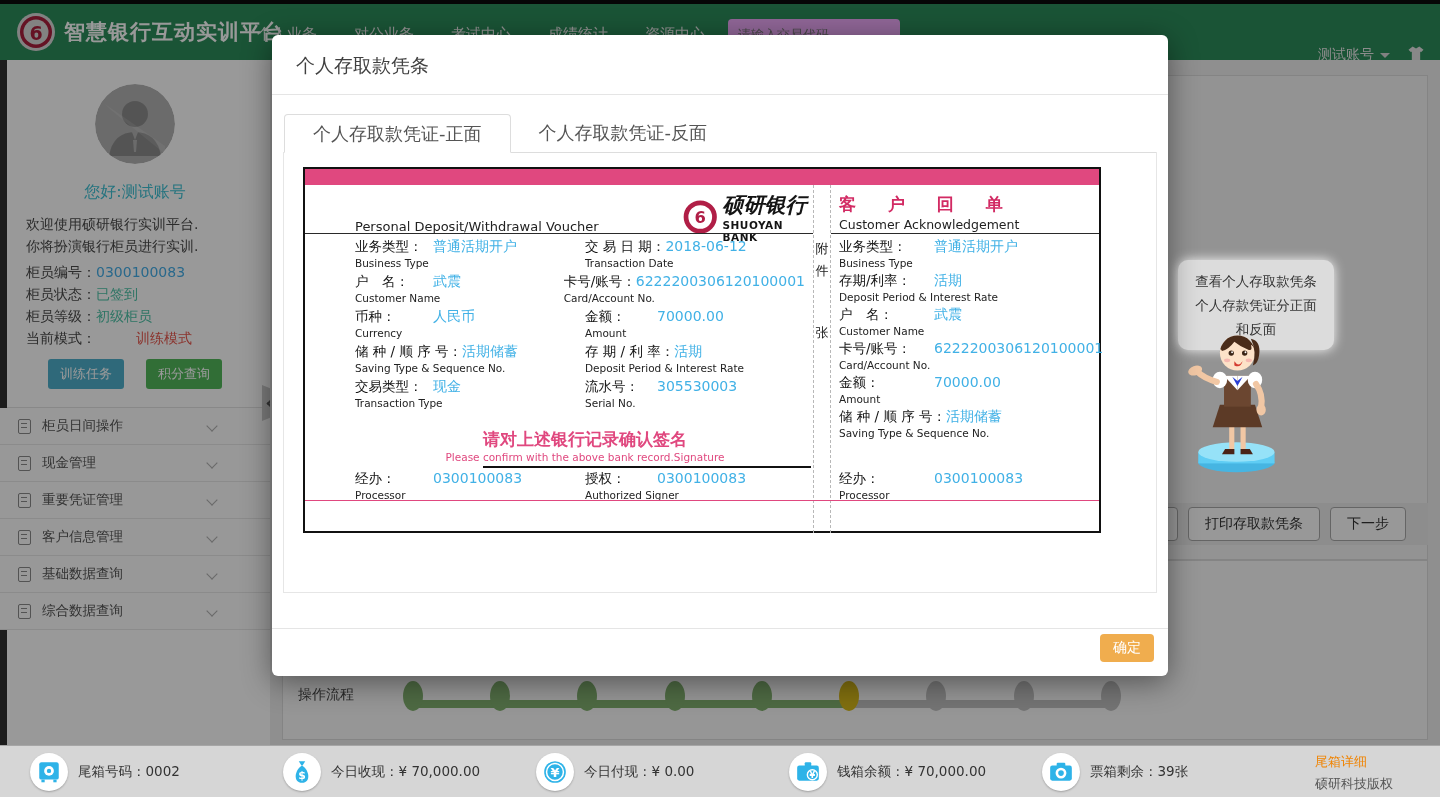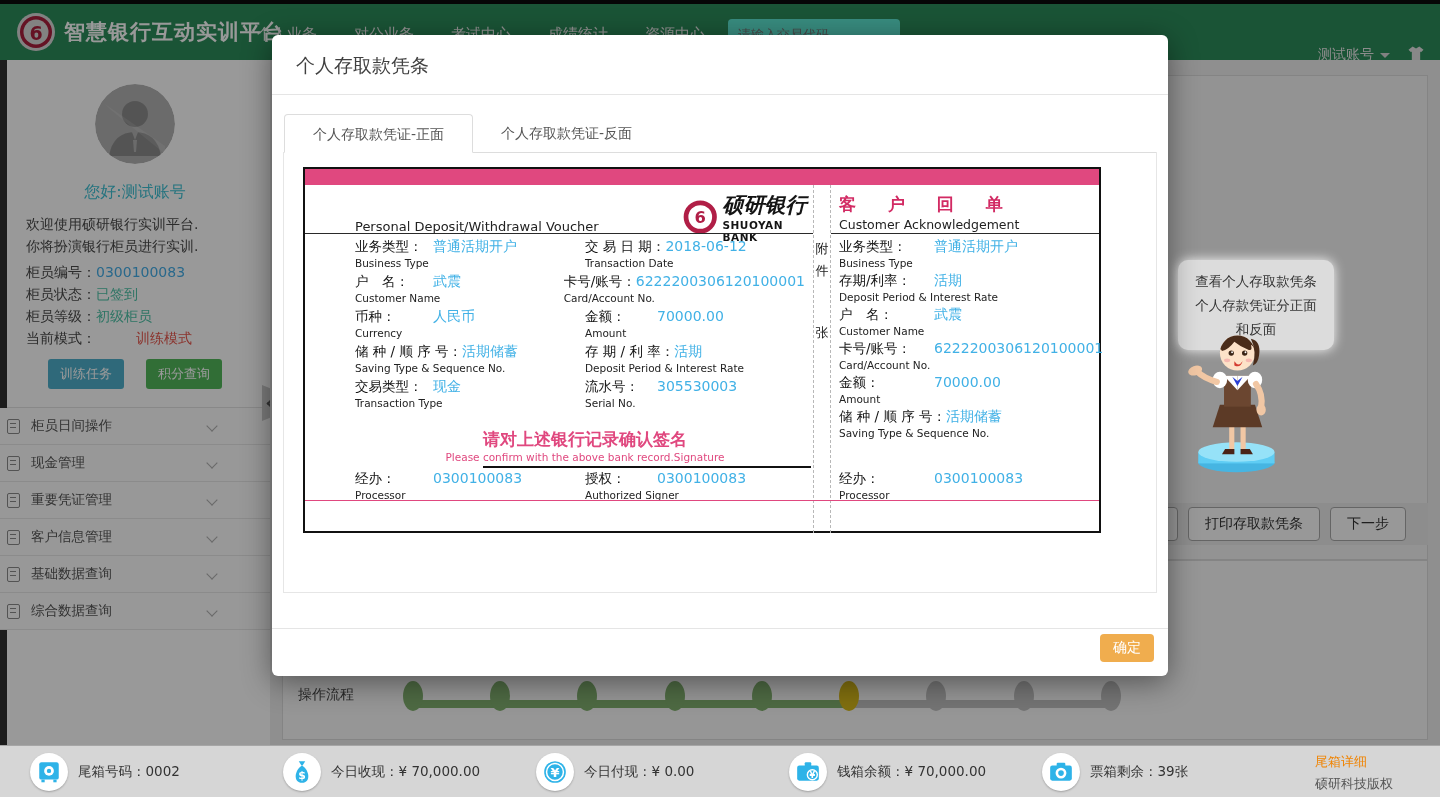--- a/index.html
+++ b/index.html
@@ -10,42 +10,42 @@
   
   .navbar { position:absolute; left:0; top:0; width:1440px; height:60px;
             background:var(--navbar-green,#2c8c5a); border-top:4px solid #0b0b0b;
             display:flex; align-items:center; z-index:1; }
   .brand { display:flex; align-items:center; gap:8px; padding-left:16px; }
   .brand-logo { width:40px; height:40px; }
   .brand-name { color:#fff; font-size:21px; font-weight:bold; letter-spacing:1px; }
   .nav-menu { position:absolute; left:257px; top:0; height:60px; display:flex; align-items:center; gap:37px; }
   .nav-item { color:#f2f2f2; font-size:15px; cursor:pointer; white-space:nowrap; }
   .nav-search { position:absolute; left:728px; top:15px; width:172px; height:30px;
-                border:none; border-radius:4px; background:#5eead4; padding:0 10px;
+                border:none; border-radius:4px; background:#f0abfc; padding:0 10px;
                 font-size:13px; color:#555; }
   .nav-search::placeholder { color:#777; }
   .nav-right { position:absolute; right:14px; top:0; height:60px; display:flex; align-items:flex-end; gap:16px; }
   .nav-account { color:#e9e9e9; font-size:14px; display:flex; align-items:center; gap:6px; cursor:pointer; }
   .caret-down { width:0; height:0; border-left:5px solid transparent; border-right:5px solid transparent;
                 border-top:5px solid #d8d8d8; }
   .nav-bag { width:20px; height:20px; }
 
   
   .sidebar { position:absolute; left:0; top:60px; width:270px; height:685px; background:#fff; z-index:1; }
   .sidebar-edge { position:absolute; left:0; top:0; width:7px; height:685px; background:#2f2f2f; }
   .user-card { padding-top:24px; text-align:center; border-bottom:1px solid #e3e3e3; padding-bottom:18px; }
   .avatar { width:80px; height:80px; margin:0 auto; border-radius:50%; overflow:hidden; }
   .greeting { margin-top:18px; font-size:16px; color:var(--teal,#3fc1d4); }
   .welcome { margin-top:10px; text-align:left; padding-left:26px; font-size:14px; color:#4a4a4a; line-height:22px; }
   .info-rows { text-align:left; padding-left:26px; margin-top:4px; }
   .info-row { font-size:14px; line-height:22px; color:#4a4a4a; }
   .user-btns { margin-top:10px; display:flex; justify-content:center; gap:22px; }
   .user-btn { border:none; border-radius:3px; color:#fff; font-size:13px; padding:6px 12px; cursor:pointer; }
   .side-menu .menu-item { height:37px; display:flex; align-items:center; border-bottom:1px solid #e8e8e8;
-                          padding-left:7px; cursor:pointer; position:relative; background:#fdfdfd; }
+                          padding-left:18px; cursor:pointer; position:relative; background:#fdfdfd; }
   .mi-icon { width:13px; height:15px; border:1.4px solid #8a8a8a; border-radius:2px; position:relative; margin-right:11px; }
   .mi-icon:before { content:""; position:absolute; left:2px; top:3px; width:6px; height:1.4px; background:#8a8a8a;
                     box-shadow:0 4px 0 #8a8a8a; }
   .mi-label { font-size:13.5px; color:#555; }
   .mi-chevron { position:absolute; left:208px; top:14px; width:8px; height:8px;
                 border-right:1.6px solid #b0b0b0; border-bottom:1.6px solid #b0b0b0; transform:rotate(45deg); }
   .collapse-handle { position:absolute; left:262px; top:325px; width:16px; height:36px; background:#cdcdcd;
                      clip-path:polygon(0 0,100% 18%,100% 82%,0 100%); display:flex; align-items:center; justify-content:center; }
   .collapse-arrow { width:7px; height:7px; border-left:2px solid #555; border-bottom:2px solid #555; transform:rotate(45deg); margin-left:3px; }
 
@@ -88,21 +88,21 @@
   .sb-right { position:absolute; left:1315px; top:5px; font-size:13px; line-height:22px; }
   .sb-link { color:var(--link-orange,#f08300); cursor:pointer; }
   .sb-copy { color:#555; }
 
   
   .modal { position:absolute; left:272px; top:35px; width:896px; height:641px; background:#fff;
            border-radius:6px; box-shadow:0 6px 30px rgba(0,0,0,0.45); z-index:30; }
   .modal-title { position:absolute; left:24px; top:18px; font-size:19px; color:#404040; }
   .modal-hr1 { position:absolute; left:0; top:59px; width:100%; border-top:1px solid #e5e5e5; }
   .tabs { position:absolute; left:12px; top:79px; width:872px; height:39px; border-bottom:1px solid #ddd; display:flex; }
-  .tab { height:39px; line-height:38px; padding:0 28px; font-size:14px; color:#555; cursor:pointer; }
+  .tab { height:39px; line-height:38px; padding:0 28px; font-size:18px; color:#555; cursor:pointer; }
   .tab.active { border:1px solid #ddd; border-bottom:1px solid #fff; border-radius:4px 4px 0 0; margin-bottom:-1px; background:#fff; }
   .tab-pane { position:absolute; left:11px; top:117px; width:874px; height:441px;
               border:1px solid #e6e6e6; border-top:none; }
   .modal-hr2 { position:absolute; left:0; top:593px; width:100%; border-top:1px solid #e5e5e5; }
   .confirm-btn { position:absolute; left:828px; top:599px; width:54px; height:28px; background:var(--confirm-orange,#f0ad4e);
                  border:none; border-radius:4px; color:#fff; font-size:14px; cursor:pointer; }
 
   
   .voucher { position:absolute; left:19px; top:15px; width:798px; height:366px; border:2px solid #111; background:#fff; }
   .v-pinkbar { height:16px; background:var(--voucher-pink,#e0487f); }

